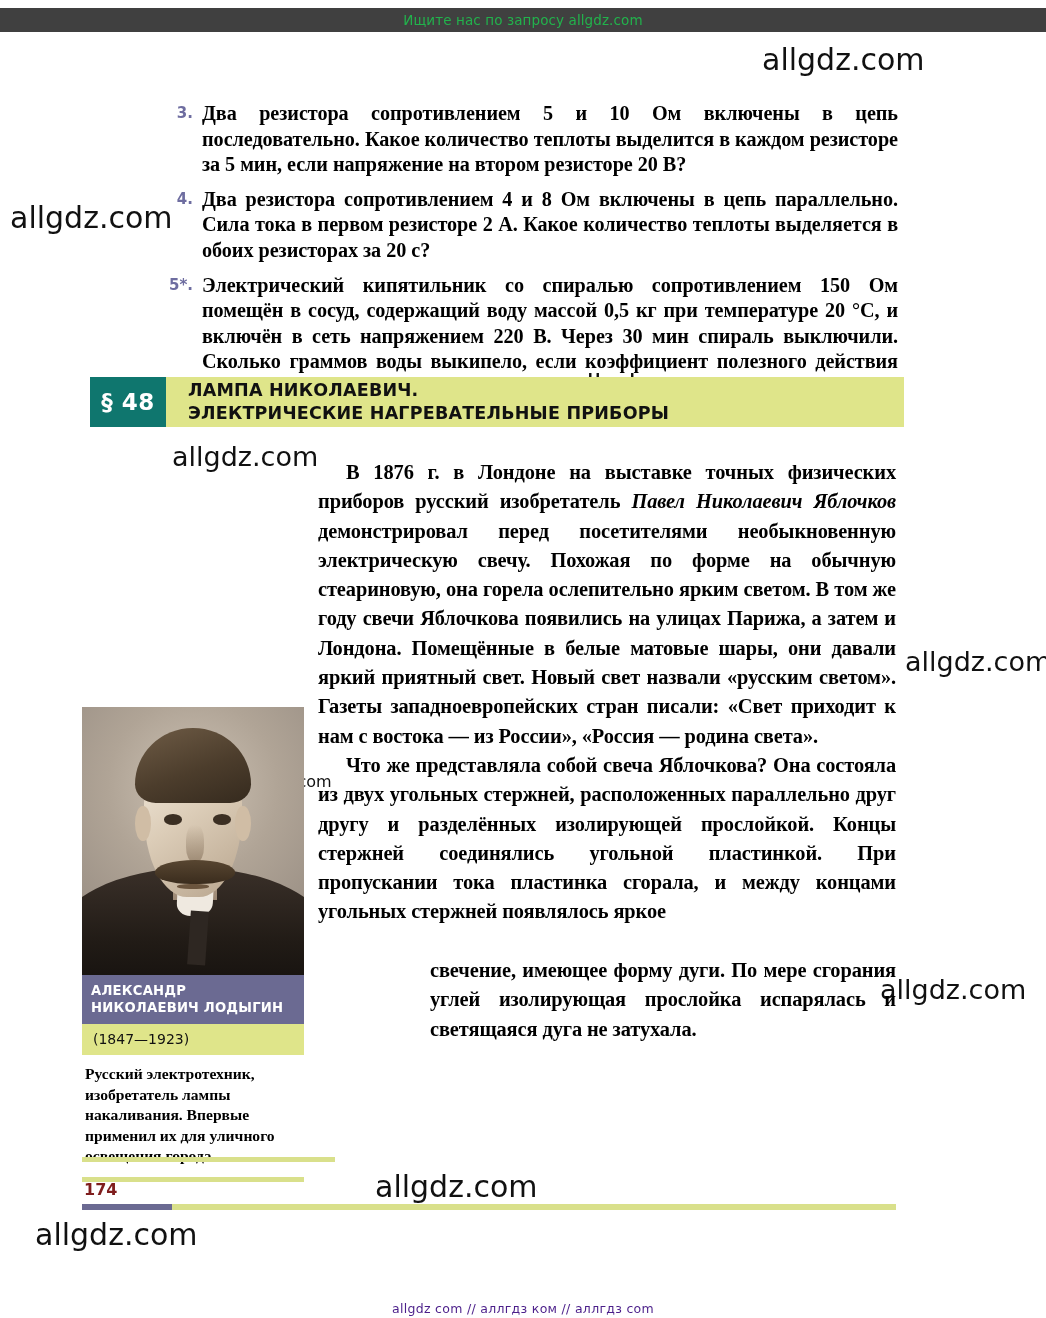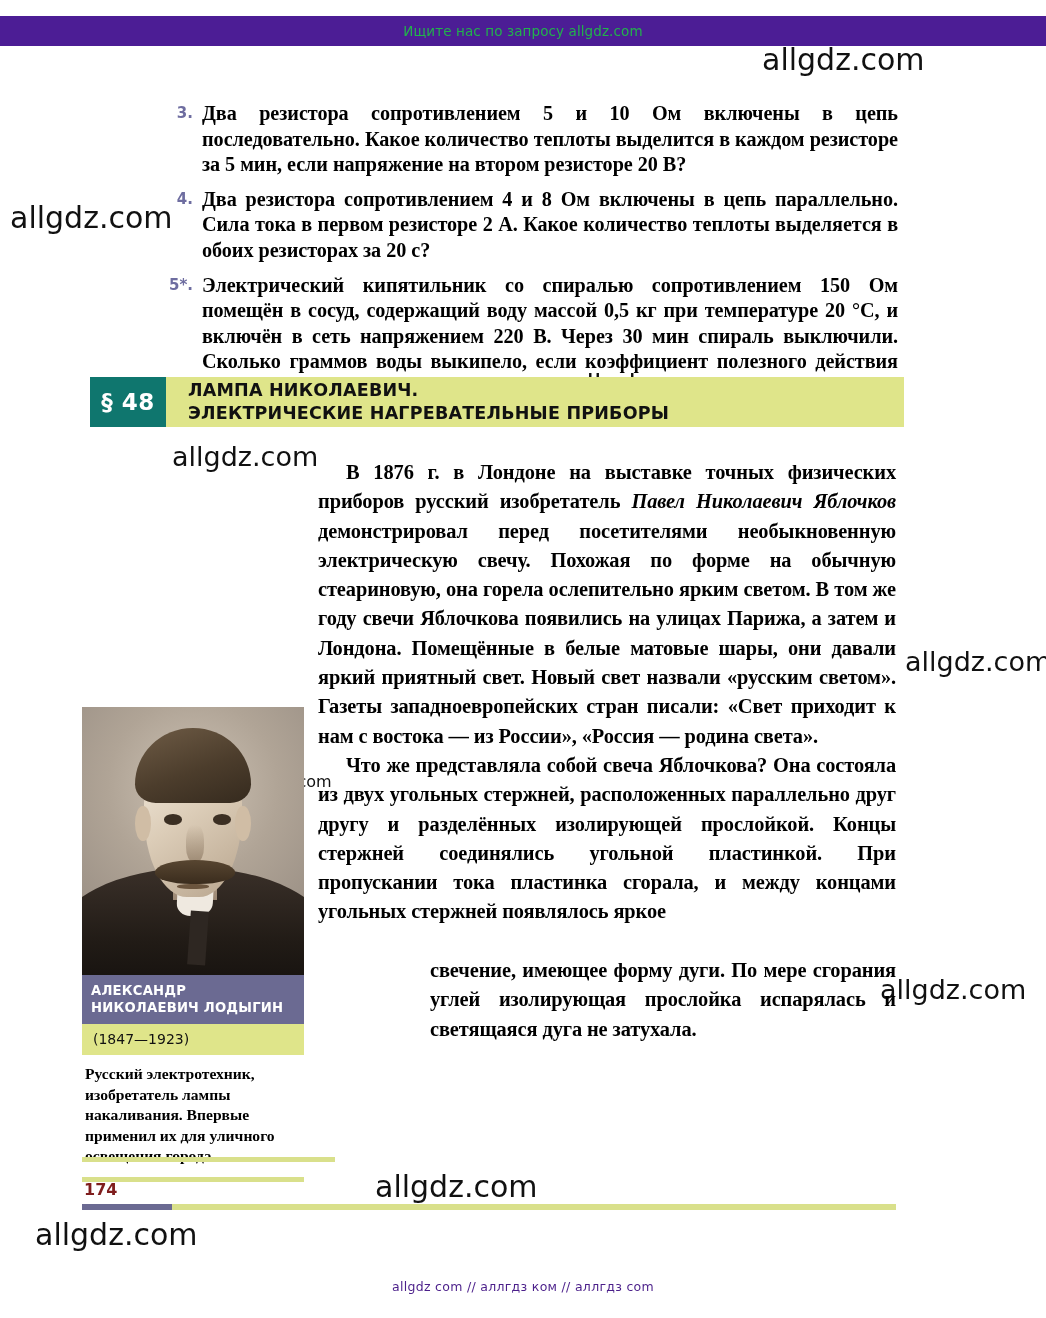--- a/index.html
+++ b/index.html
@@ -12,24 +12,24 @@
     height: 1318px;
     position: relative;
     overflow: hidden;
     font-family: "Liberation Serif", serif;
     color: #000;
   }
 
   
   .top-banner {
     position: absolute;
-    left: 0; top: 16px;
+    left: 0; top: 8px;
     width: 100%;
-    height: 30px;
-    background: #4c1d95;
+    height: 24px;
+    background: #404040;
     display: flex;
     align-items: center;
     justify-content: center;
   }
   .top-banner span {
     font-family: "DejaVu Sans", sans-serif;
     font-size: 13.5px;
     color: #22b24c;
     letter-spacing: 0.1px;
   }
@@ -303,21 +303,21 @@
     left: 82px; top: 1204px;
     width: 814px; height: 6px;
     display: flex;
   }
   .pagenum-bar .seg-dark { width: 90px; background: #6b6a92; }
   .pagenum-bar .seg-light { flex: 1; background: #d9e08b; }
 
   
   .footer {
     position: absolute;
-    left: 0; bottom: 24px;
+    left: 0; bottom: 2px;
     width: 100%;
     text-align: center;
     font-family: "DejaVu Sans", sans-serif;
     font-size: 12.5px;
     color: #4b1f8a;
     letter-spacing: 0.3px;
   }
 </style>
 </head>
 <body>

